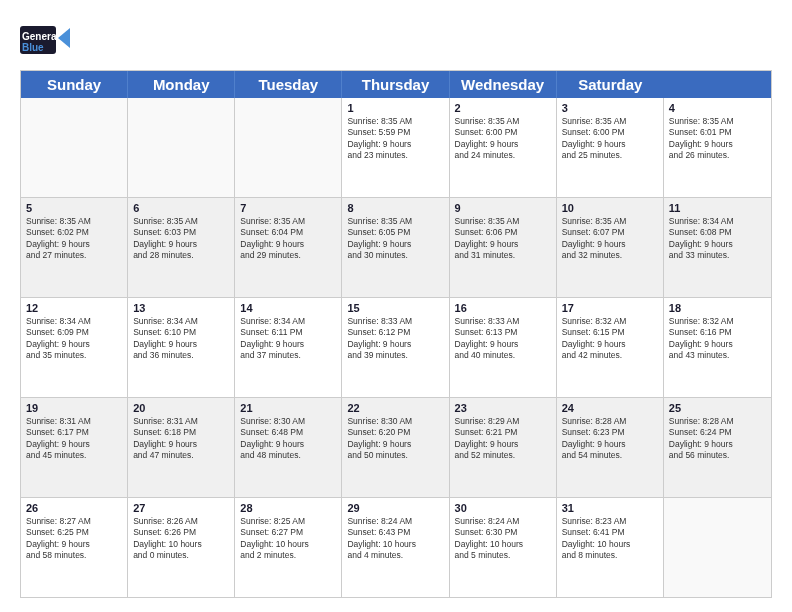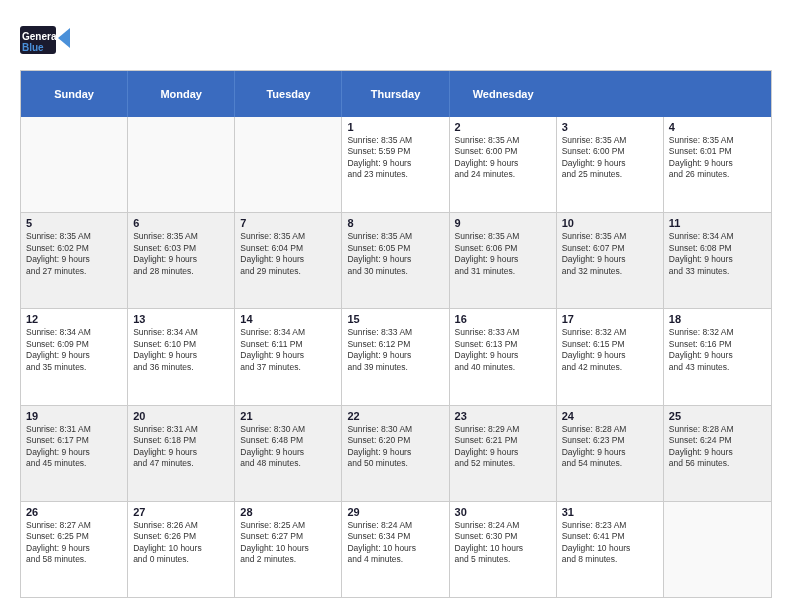--- a/index.html
+++ b/index.html
@@ -47,24 +47,24 @@
       flex-direction: column;
       border: 1px solid #ccc;
     }
     .cal-header-row {
       display: grid;
       grid-template-columns: repeat(7, 1fr);
       background: #3a6bbf;
     }
     .cal-header-cell {
       color: #fff;
-      font-size: 11px;
+      font-size: 15px;
       font-weight: bold;
       text-align: center;
-      padding: 17px 2px;
+      padding: 5px 2px;
       border-right: 1px solid #5080cc;
     }
     .cal-header-cell:last-child { border-right: none; }
     .cal-body {
       flex: 1;
       display: flex;
       flex-direction: column;
     }
     .cal-row {
       display: grid;
@@ -121,20 +121,21 @@
     </div>
   </div>
 
   <div class="calendar">
     <div class="cal-header-row">
     <div class="cal-header-cell">Sunday</div>
         <div class="cal-header-cell">Monday</div>
         <div class="cal-header-cell">Tuesday</div>
         <div class="cal-header-cell">Thursday</div>
         <div class="cal-header-cell">Wednesday</div>
+        <div class="cal-header-cell">Saturday</div>
       </div>
     <div class="cal-body">
     <div class="cal-row">
           <div class="cal-cell empty"></div>
           <div class="cal-cell empty"></div>
           <div class="cal-cell empty"></div>
           <div class="cal-cell">
             <span class="day-num">1</span>
             <div class="cell-text">Sunrise: 8:35 AM</div>
             <div class="cell-text">Sunset: 5:59 PM</div>
@@ -334,21 +335,21 @@
           <div class="cal-cell">
             <span class="day-num">28</span>
             <div class="cell-text">Sunrise: 8:25 AM</div>
             <div class="cell-text">Sunset: 6:27 PM</div>
             <div class="cell-text">Daylight: 10 hours</div>
             <div class="cell-text">and 2 minutes.</div>
           </div>
           <div class="cal-cell">
             <span class="day-num">29</span>
             <div class="cell-text">Sunrise: 8:24 AM</div>
-            <div class="cell-text">Sunset: 6:34 PM</div>
+            <div class="cell-text">Sunset: 6:43 PM</div>
             <div class="cell-text">Daylight: 10 hours</div>
             <div class="cell-text">and 4 minutes.</div>
           </div>
           <div class="cal-cell">
             <span class="day-num">30</span>
             <div class="cell-text">Sunrise: 8:24 AM</div>
             <div class="cell-text">Sunset: 6:30 PM</div>
             <div class="cell-text">Daylight: 10 hours</div>
             <div class="cell-text">and 5 minutes.</div>
           </div>

